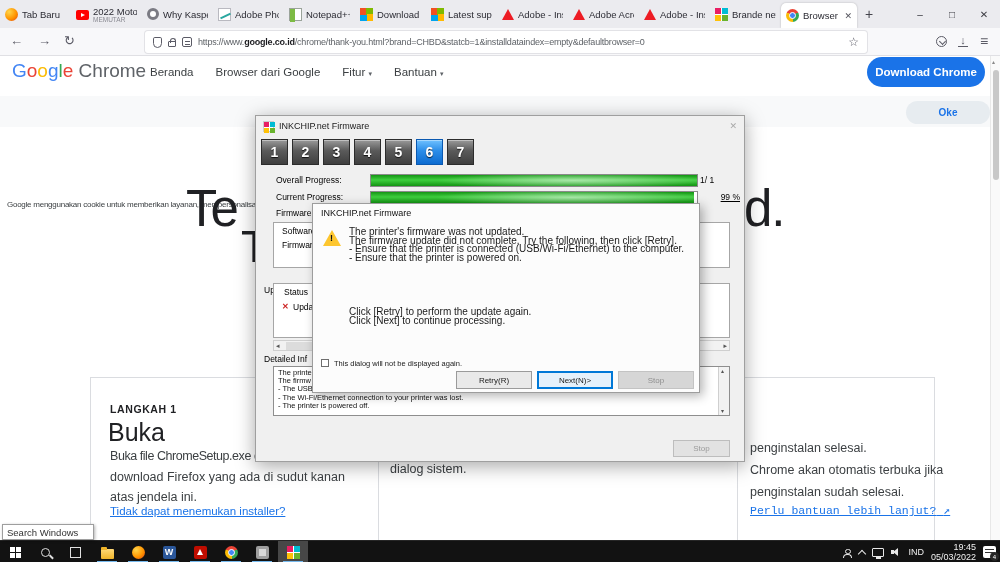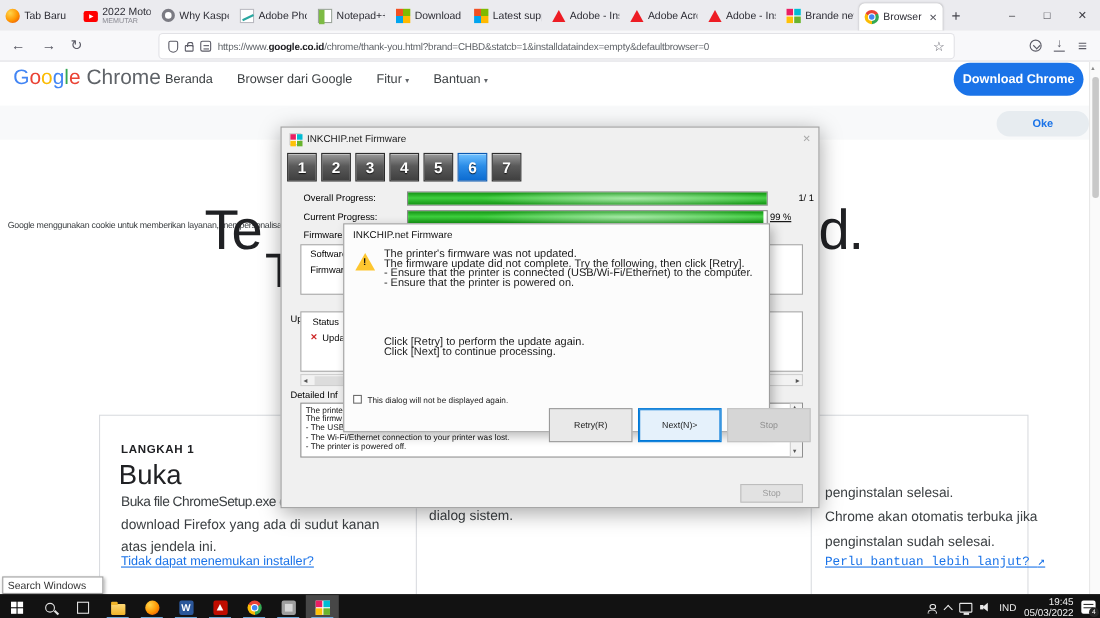--- a/index.html
+++ b/index.html
@@ -100,21 +100,21 @@
   .graybtn { position:absolute; display:flex; align-items:center; justify-content:center; background:#e2e2e2; border:1px solid #bdbdbd; color:#9b9b9b; font-size:8px; }
 
   
   #dlg { position:absolute; left:312px; top:203px; width:388px; height:190px; background:#fcfcfc; border:1px solid #9d9d9d; box-shadow:3px 3px 10px rgba(0,0,0,.3); z-index:20; }
   #dlgtitle { position:absolute; left:8px; top:4px; font-size:9px; color:#111; }
   #warn { position:absolute; left:10px; top:26px; width:0; height:0; border-left:9px solid transparent; border-right:9px solid transparent; border-bottom:16px solid #fdc62f; }
   #warn span { position:absolute; left:-2px; top:3px; font-size:9px; font-weight:700; color:#111; }
   .dmsg { position:absolute; left:36px; font-size:10px; line-height:8.5px; color:#1a1a1a; }
   #dlgcheck { position:absolute; left:8px; top:155px; width:8px; height:8px; background:#fff; border:1px solid #6e6e6e; }
   #dlgchecklbl { position:absolute; left:21px; top:155px; font-size:7.5px; color:#1a1a1a; }
-  .dbtn { position:absolute; top:167px; width:76px; height:31px; display:flex; align-items:center; justify-content:center; font-size:8px; color:#1a1a1a; background:#e9e9e9; border:1px solid #9a9a9a;margin-left:43px; }
+  .dbtn { position:absolute; top:167px; width:76px; height:18px; display:flex; align-items:center; justify-content:center; font-size:8px; color:#1a1a1a; background:#e9e9e9; border:1px solid #9a9a9a; }
   .dbtn.focus { border:1px solid #0078d7; box-shadow:inset 0 0 0 1px #0078d7; background:#e5f1fb; }
   .dbtn.disabled { background:#d6d6d6; border-color:#c3c3c3; color:#8f8f8f; }
 
   
   #taskbar { position:absolute; left:0; top:540px; width:1000px; height:22px; background:#121212; z-index:30; border-top:1px solid #262626; }
   .tslot { position:absolute; top:0; width:30px; height:22px; display:flex; align-items:center; justify-content:center; }
   .tslot .ul { position:absolute; bottom:0; left:5px; right:5px; height:2px; background:#76b9ed; }
   .tslot.activeapp { background:#474747; }
   .winlogo { display:grid; grid-template-columns:5px 5px; grid-template-rows:5px 5px; gap:1px; }
   .winlogo i { background:#fff; }
@@ -297,26 +297,26 @@
       <span class="stepbtn">3</span>
       <span class="stepbtn">4</span>
       <span class="stepbtn">5</span>
       <span class="stepbtn active">6</span>
       <span class="stepbtn">7</span>
     </div>
     <span class="abs" style="left:20px;top:59px;">Overall Progress:</span>
     <div class="pbar" style="top:58px;">
         <div class="pfill" style="width:100%;"></div>
       </div>
-    <span class="abs" style="left:444px;top:59px;width:40px;text-align:right;">1/ 1</span>
+    <span class="abs" style="left:444px;top:59px;width:40px;">1/ 1</span>
     <span class="abs" style="left:20px;top:76px;">Current Progress:</span>
     <div class="pbar" style="top:75px;">
         <div class="pfill" style="width:99%;"></div>
       </div>
-    <span class="abs" style="left:444px;top:76px;width:40px;text-align:left;text-decoration:underline;">99 %</span>
+    <span class="abs" style="left:444px;top:76px;width:40px;text-align:right;text-decoration:underline;">99 %</span>
     <span class="abs" style="left:20px;top:92px;">Firmware Fi</span>
     <div class="fwbox" style="top:106px;height:46px;">
       <span class="abs" style="left:8px;top:3px;">Software</span>
       <span class="abs" style="left:8px;top:17px;">Firmware</span>
     </div>
     <span class="abs" style="left:8px;top:155px;margin-top:14px;">Update Prin</span>
     <div class="fwbox" style="top:167px;height:55px;">
       <span class="abs" style="left:10px;top:3px;">Status</span>
       <span class="abs" style="left:8px;top:18px;color:#c22;font-weight:700;font-size:8px;">✕</span>
       <span class="abs" style="left:19px;top:18px;">Updat</span>

